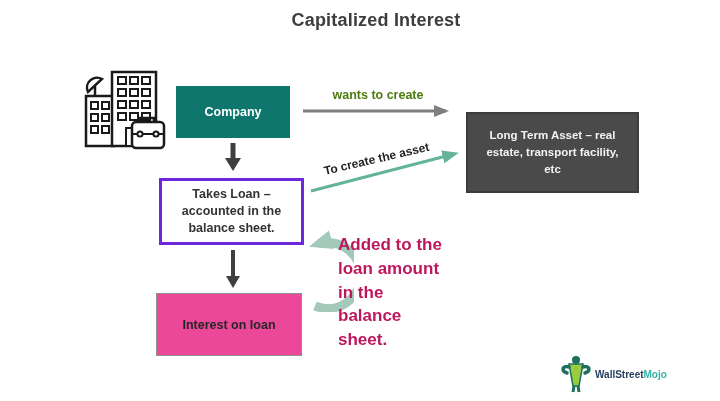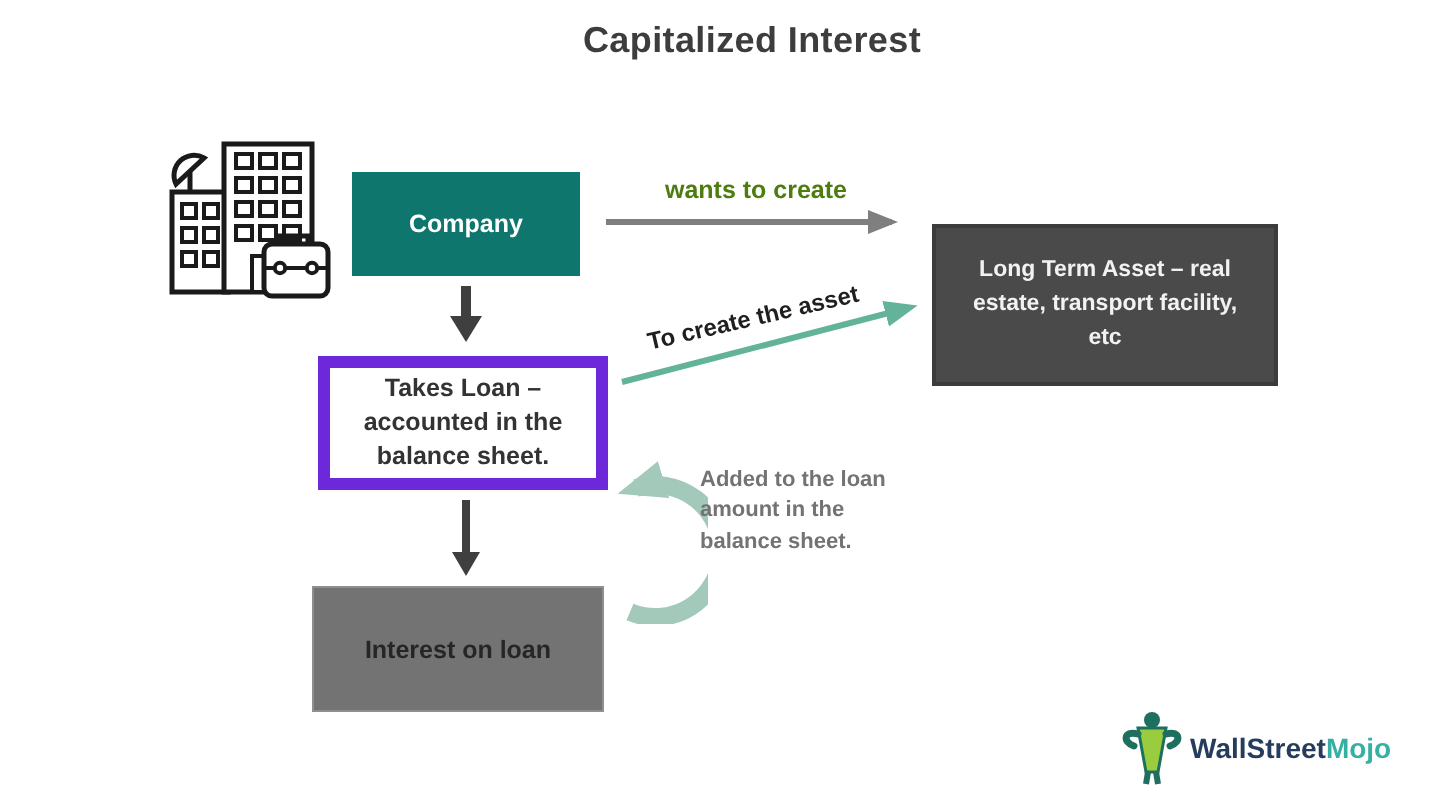--- a/index.html
+++ b/index.html
@@ -20,42 +20,42 @@
     left:176px;top:86px;width:114px;height:52px;
     background:#0f766e;color:#ffffff;font-size:12.5px;
   }
   #asset-box{
     left:466px;top:76px;width:173px;height:81px;
     background:#4a4a4a;border:2px solid #3c3c3c;color:#f2f2f2;
     font-size:11.5px;line-height:1.45;padding:4px 12px;margin-top:36px;
   }
   #loan-box{
     left:159px;top:178px;width:145px;height:67px;
-    background:#ffffff;border:6px solid #6d28d9;color:#333333;
+    background:#ffffff;border:3px solid #6d28d9;color:#333333;
     font-size:12.5px;line-height:1.35;padding:2px 8px;
   }
   #interest-box{
     left:156px;top:293px;width:146px;height:63px;
-    background:#737373;border:1px solid #8f8f8f;color:#262626;
+    background:#ec4899;border:1px solid #8f8f8f;color:#262626;
     font-size:12.5px;
   }
   #wants-label{
     left:298px;top:88px;width:160px;text-align:center;
     font-size:12.5px;font-weight:bold;color:#4d7c0f;
   }
   #to-create-label{
     left:324px;top:164px;font-size:12px;font-weight:bold;color:#1f1f1f;
     white-space:nowrap;transform:rotate(-13deg);transform-origin:left center;
   }
   #added-label{
-    left:350px;top:233px;width:106px;
-    font-size:11px;font-weight:bold;color:#737373;line-height:1.4;
+    left:338px;top:233px;width:106px;
+    font-size:17px;font-weight:bold;color:#be185d;line-height:1.4;
   }
   #logo{left:560px;top:354px;display:flex;align-items:center;}
-  #logo-text{font-size:14px;font-weight:bold;margin-left:3px;}
+  #logo-text{font-size:10px;font-weight:bold;margin-left:3px;}
   #logo-text .navy{color:#263c5c;}
   #logo-text .teal{color:#35b0a2;}
 </style>
 </head>
 <body>
 
 <div id="canvas">
 
   <div id="title" class="abs">Capitalized Interest</div>
 

